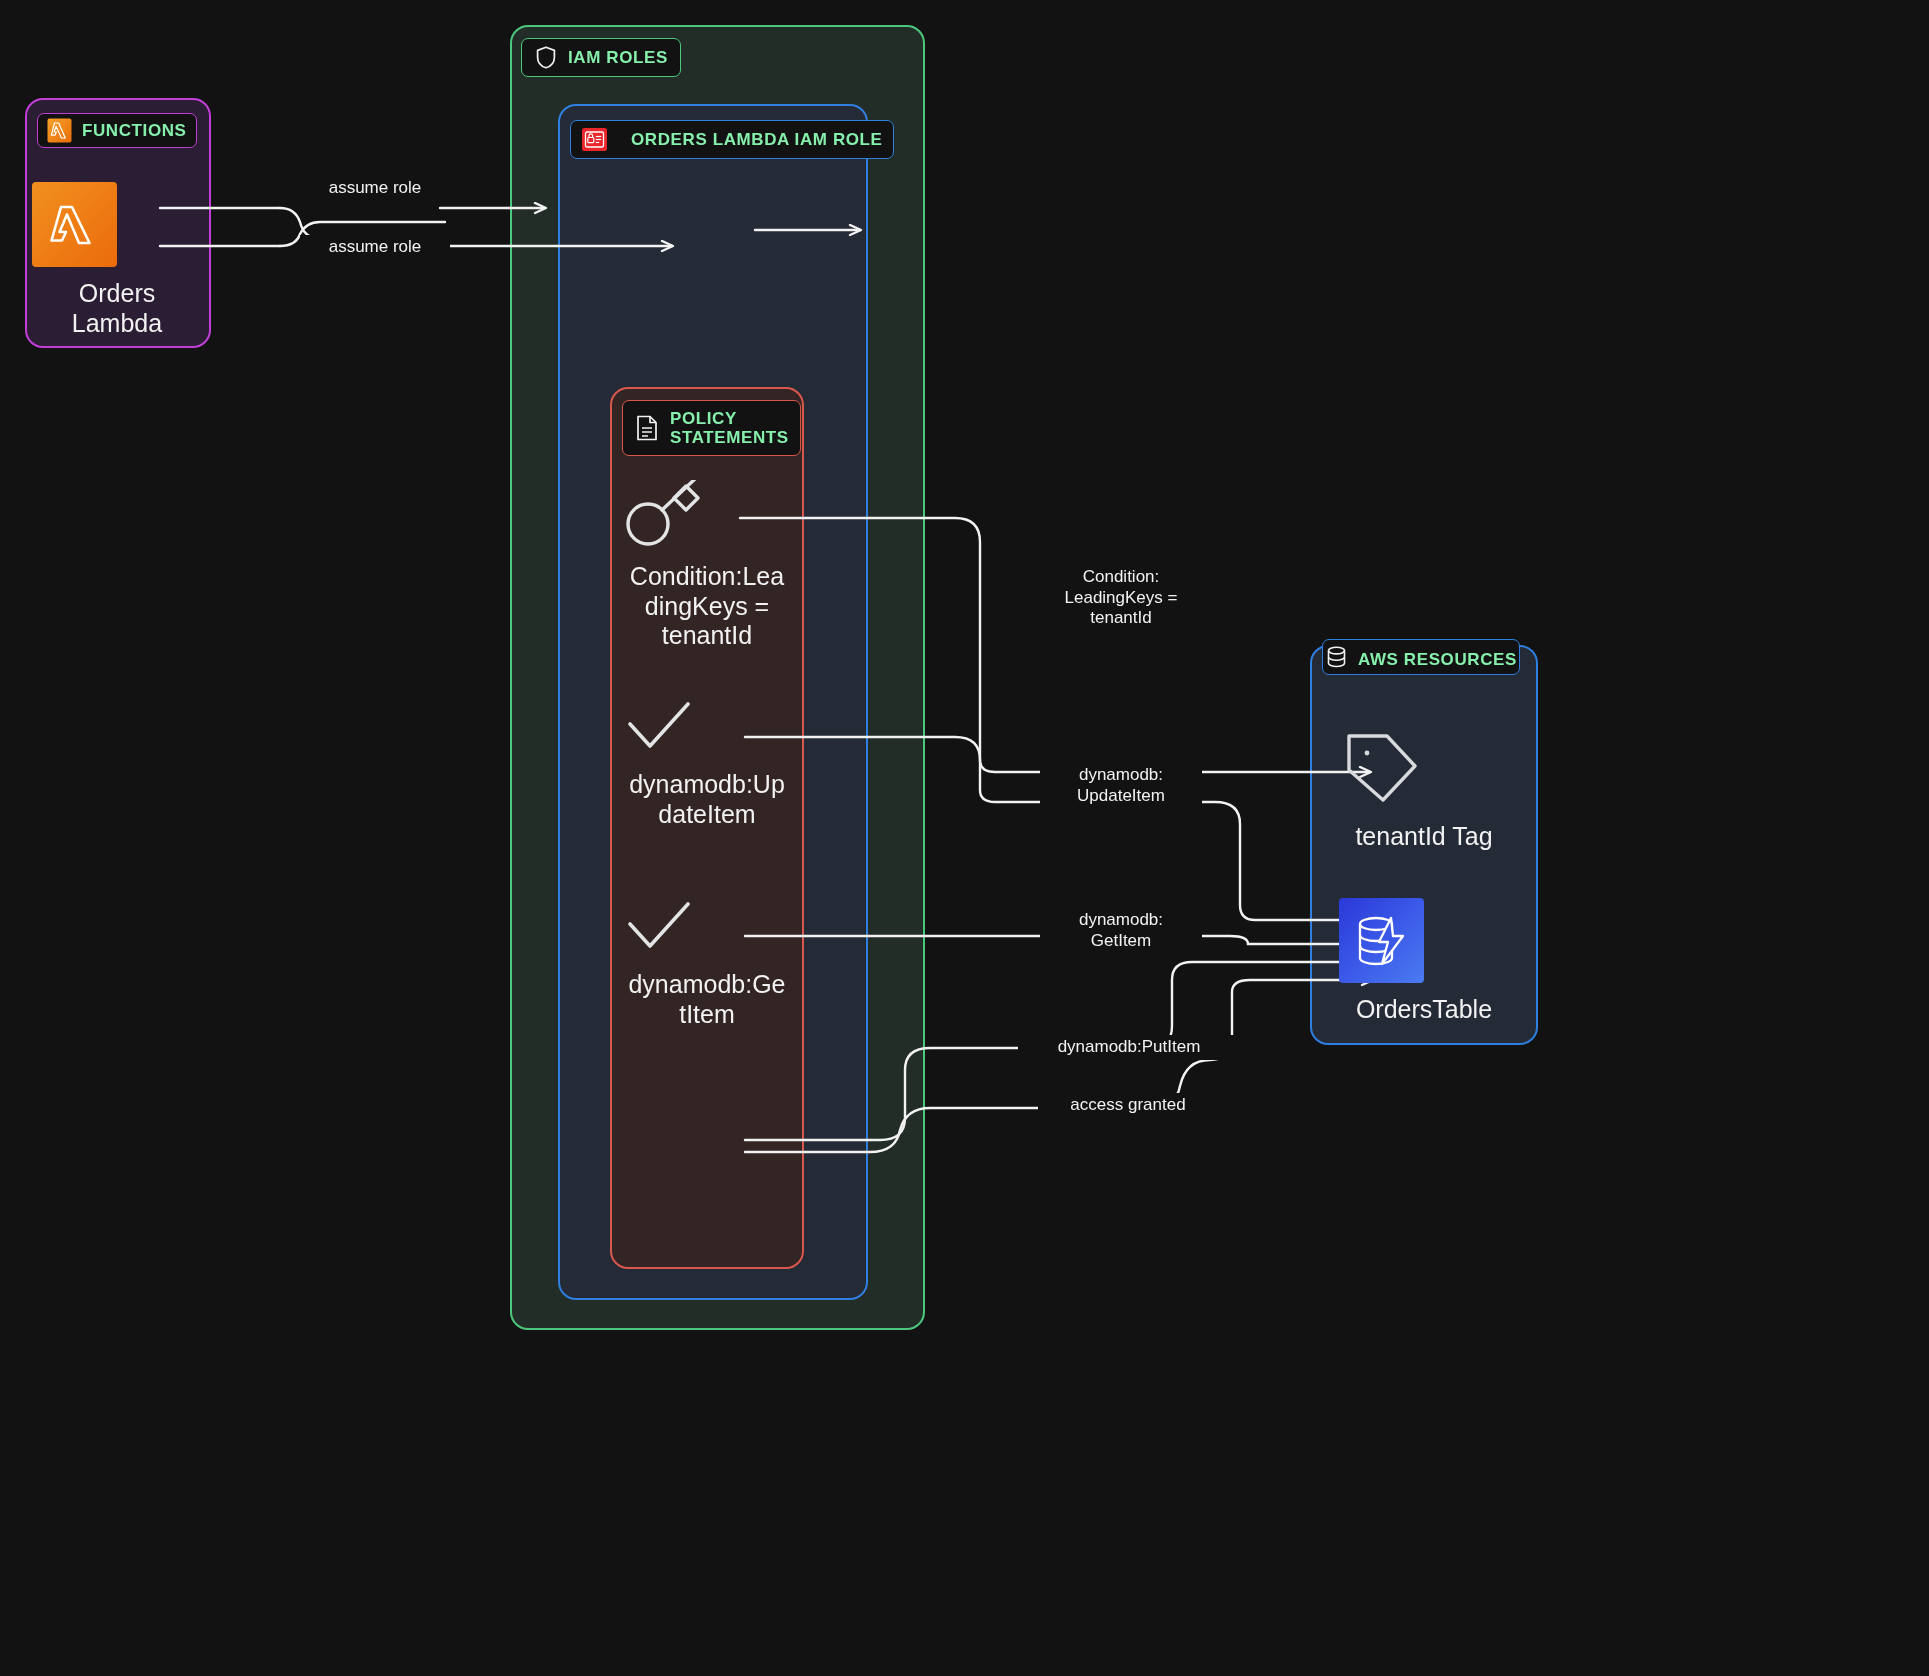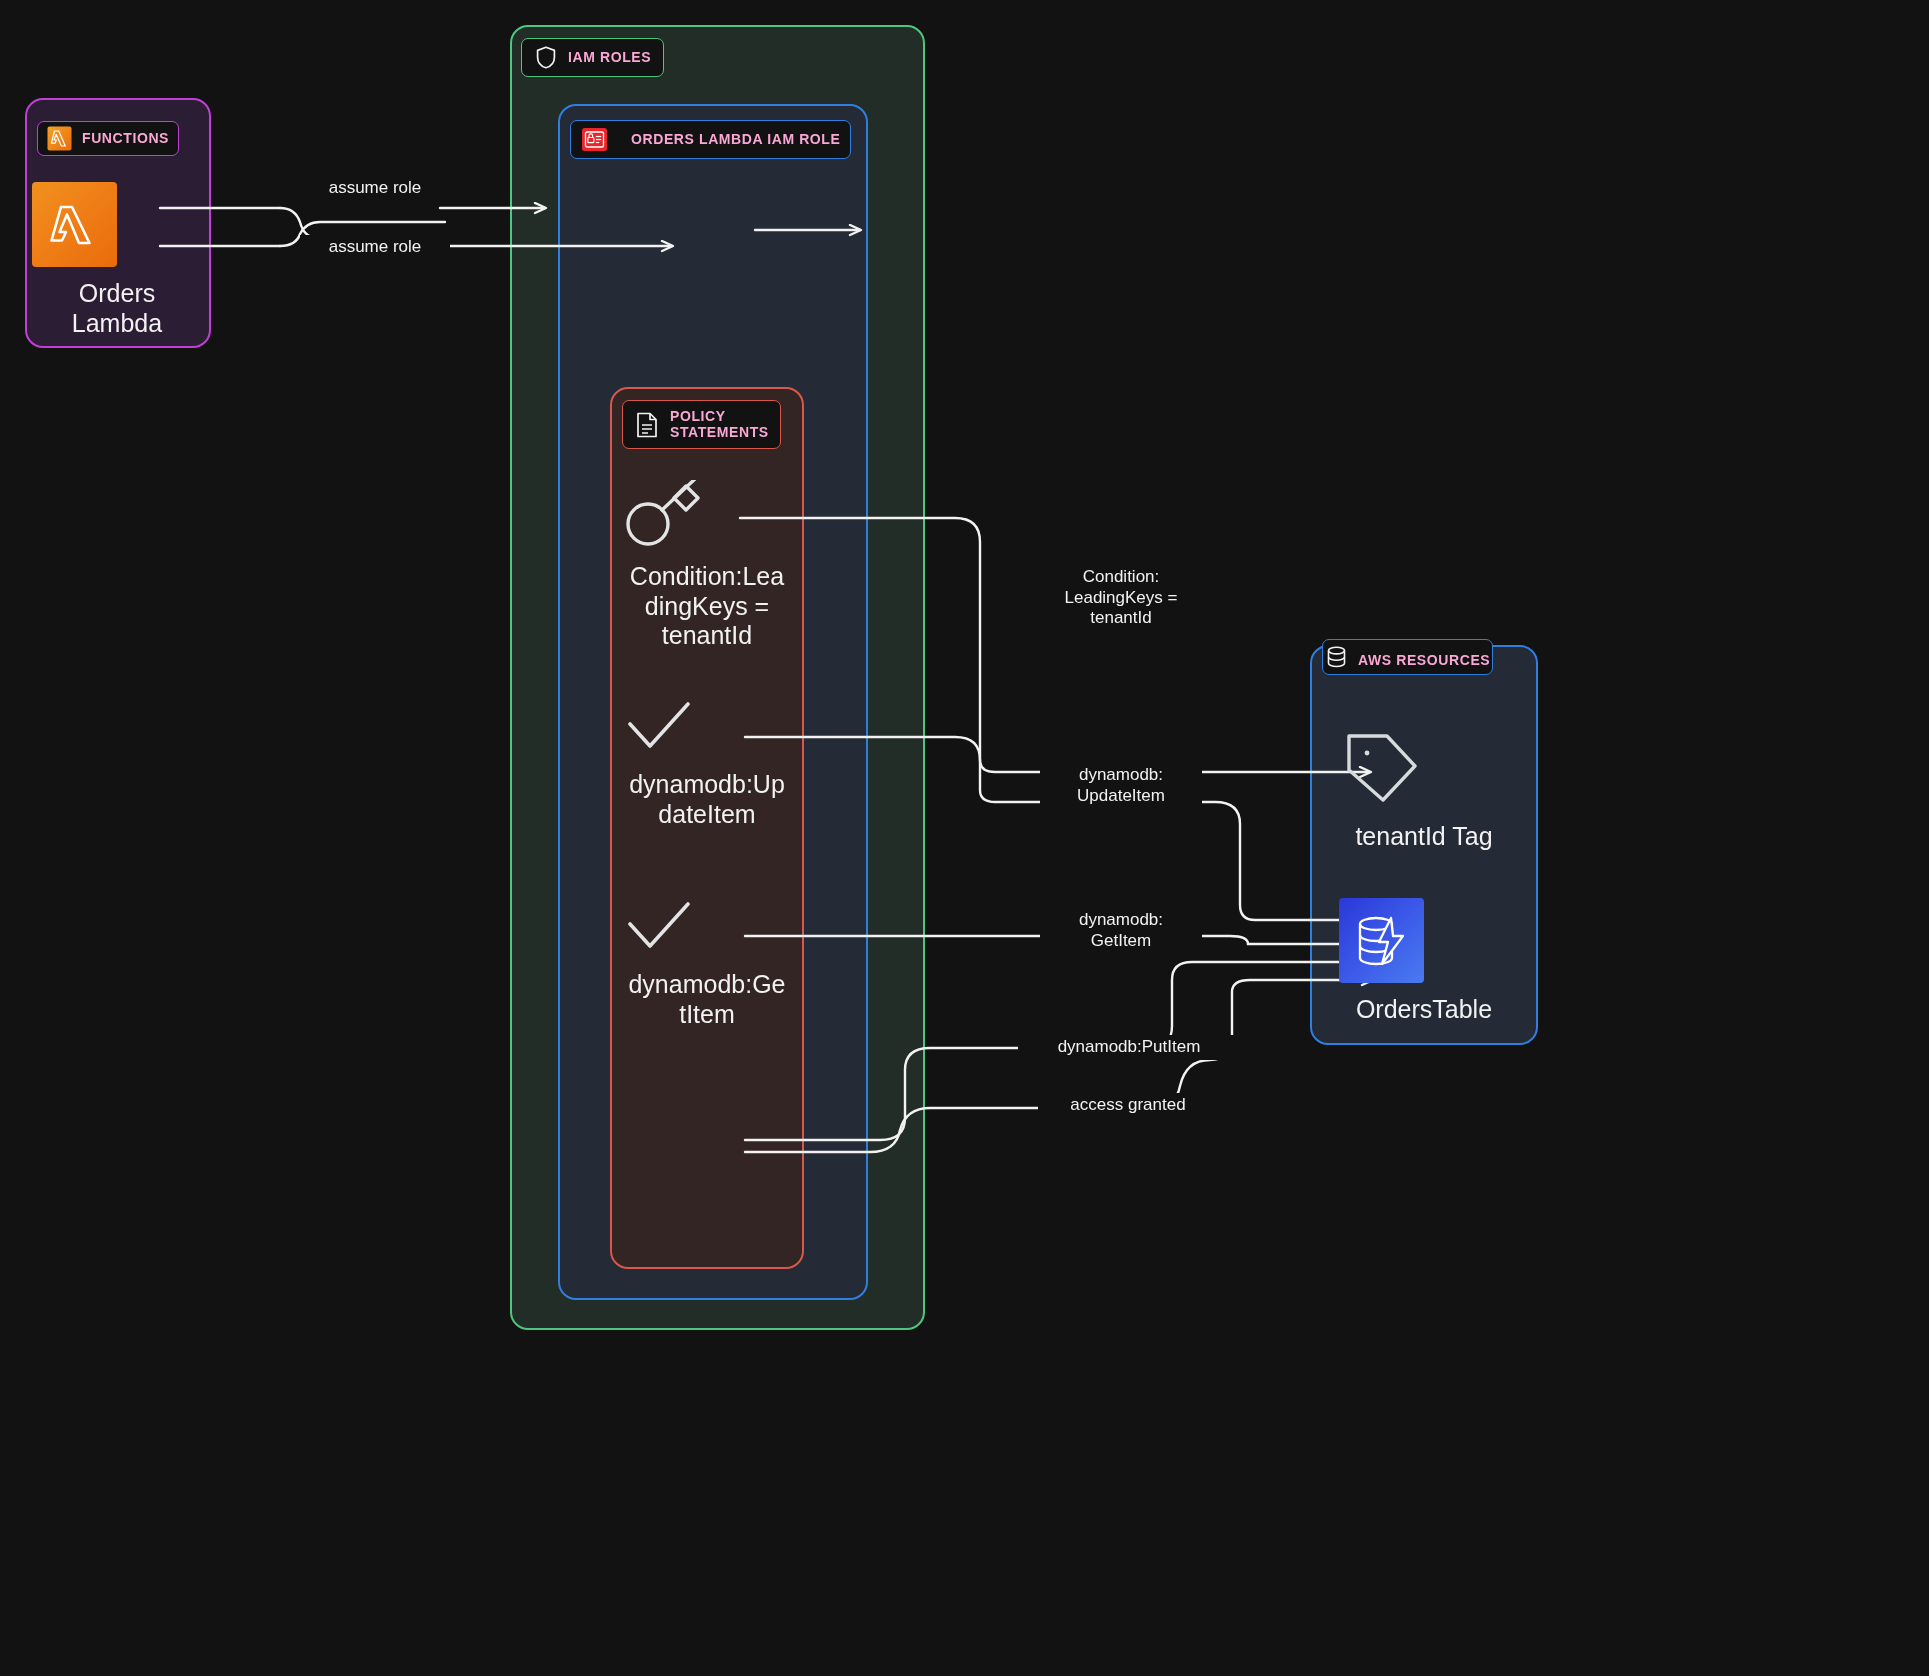--- a/index.html
+++ b/index.html
@@ -11,26 +11,26 @@
   
   .group{position:absolute;border-radius:18px;box-sizing:border-box;}
   .group.functions{border:2.5px solid #c13fd6;background:#2b1d33;}
   .group.iamroles{border:2.5px solid #4ec77e;background:#232d27;}
   .group.orderrole{border:2.5px solid #2f7fe0;background:#242a36;}
   .group.policy{border:2.5px solid #d9584d;background:#332524;}
   .group.awsres{border:2.5px solid #2f7fe0;background:#242a36;}
 
   .grp-badge{position:absolute;display:flex;align-items:center;gap:10px;
     background:#121212;border-radius:7px;padding:6px 12px;box-sizing:border-box;}
-  .grp-badge.functions{border:1.5px solid #c13fd6;margin-top:8px;}
+  .grp-badge.functions{border:1.5px solid #c13fd6;}
   .grp-badge.iamroles{border:1.5px solid #4ec77e;}
   .grp-badge.orderrole{border:1.5px solid #2f7fe0;gap:23px;}
   .grp-badge.policy{border:1.5px solid #d9584d;}
   .grp-badge.awsres{border:1.5px solid #2f7fe0;}
-  .grp-badge .lbl{color:#f9a8d4;font-size:14px;font-weight:700;letter-spacing:.6px;white-space:pre-line;line-height:1.12;}
+  .grp-badge .lbl{color:#86efac;font-size:17px;font-weight:700;letter-spacing:.6px;white-space:pre-line;line-height:1.12;}
   .grp-badge .ic{display:flex;align-items:center;justify-content:center;flex:none;}
 
   
   .node{position:absolute;display:flex;flex-direction:column;align-items:flex-start;}
   .node .caption{color:#f2f2f2;font-size:25px;line-height:1.18;text-align:center;margin-top:12px;
      width:170px;word-break:break-word;}
   .sq-icon{width:85px;height:85px;border-radius:4px;display:flex;align-items:center;justify-content:center;}
   .sq-lambda{background:linear-gradient(135deg,#f0911e 0%,#ef7d16 50%,#ea6c0b 100%);}
   .sq-ddb{background:linear-gradient(135deg,#2a38d8 0%,#3b59e8 50%,#4a7bf0 100%);}
   .line-icon{display:flex;align-items:center;justify-content:center;}

